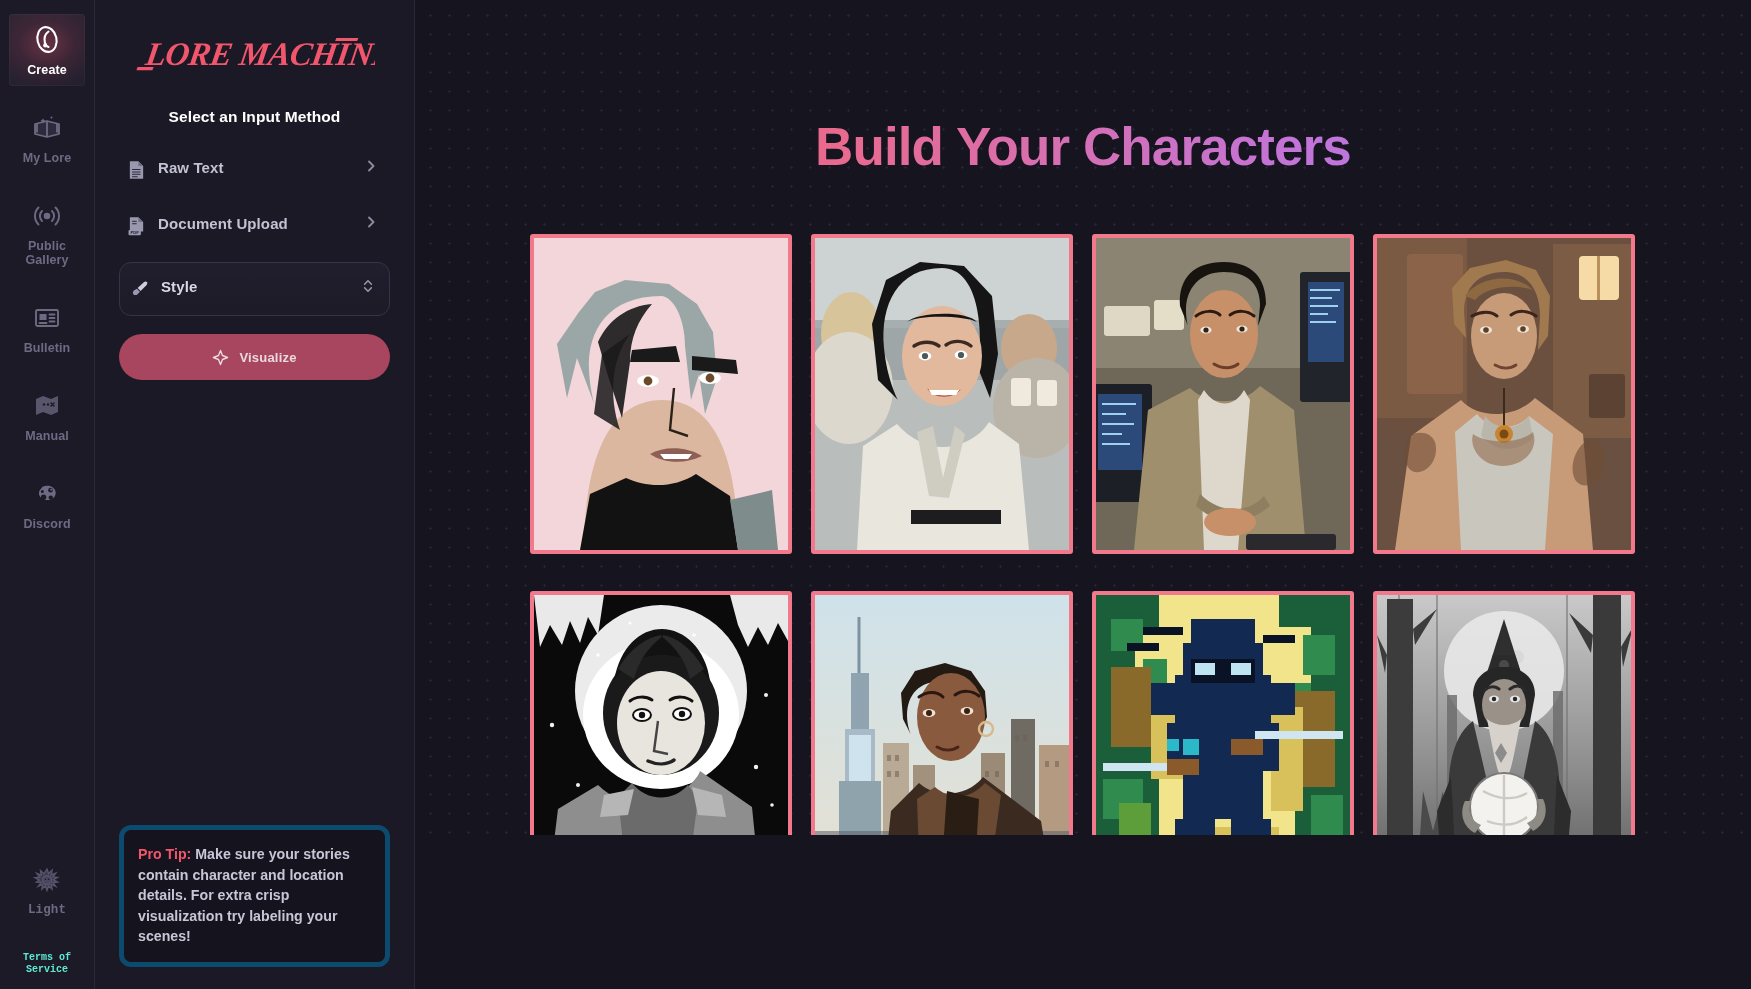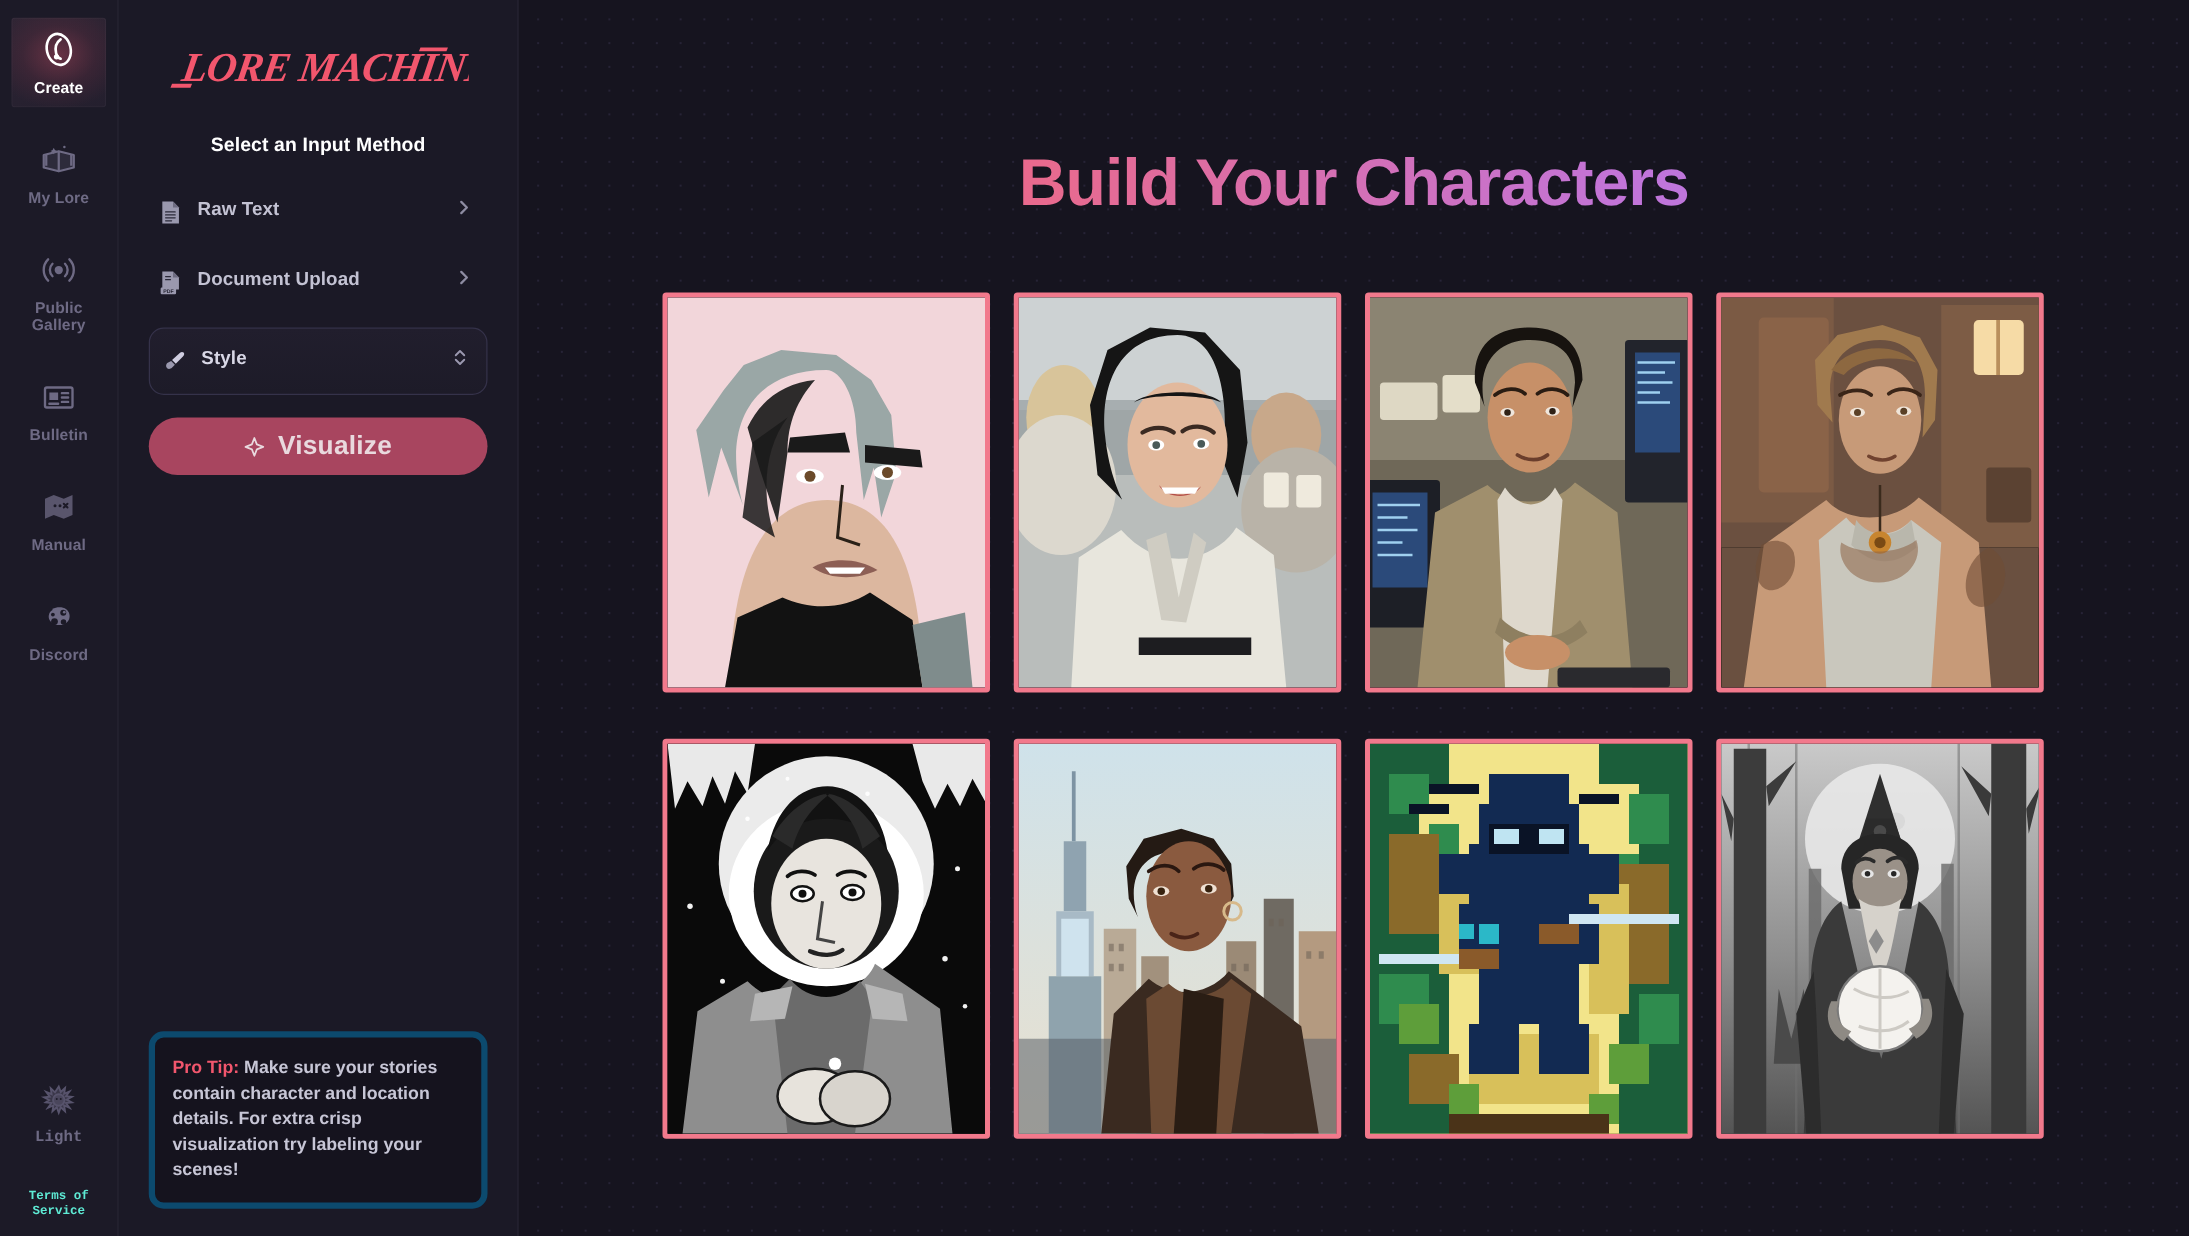--- a/index.html
+++ b/index.html
@@ -85,40 +85,40 @@
     border: 1px solid #35324a;
     border-radius: 12px;
     padding: 15px 14px 15px 10px;
     margin-top: 14px; margin-bottom: 18px;
   }
   .method.boxed .m-label { color: #d8d7e6; }
 
   .visualize {
     width: 100%; height: 46px; border: 0; border-radius: 23px;
     background: #a8455f;
-    color: #e9d9de; font-size: 21px; font-weight: bold;
+    color: #e9d9de; font-size: 13px; font-weight: bold;
     display: flex; align-items: center; justify-content: center; gap: 10px;
     cursor: pointer; letter-spacing: .2px;
   }
   .visualize svg { display:block; }
 
   .protip {
     position: absolute; left: 24px; right: 24px; bottom: 22px;
     background: #15131e;
     border: 5px solid #0c4a6e;
     border-radius: 12px;
     padding: 14px 14px 15px;
     font-size: 14.2px; font-weight: bold; line-height: 1.45;
     color: #c7c6d6;
   }
   .protip .pt-k { color: #f2566d; }
 
   
   .main {
-    flex: 1 1 auto; height: 989px; position: relative;
+    flex: 1 1 auto; height: 835px; position: relative;
     background-color: #16141f;
     background-image: radial-gradient(circle, #262336 1.1px, transparent 1.2px);
     background-size: 19px 19px;
     background-position: 6px 6px;
     overflow: hidden;
   }
   .headline {
     text-align: center;
     margin-top: 116px;
     font-size: 53px; font-weight: bold; letter-spacing: -.9px;

